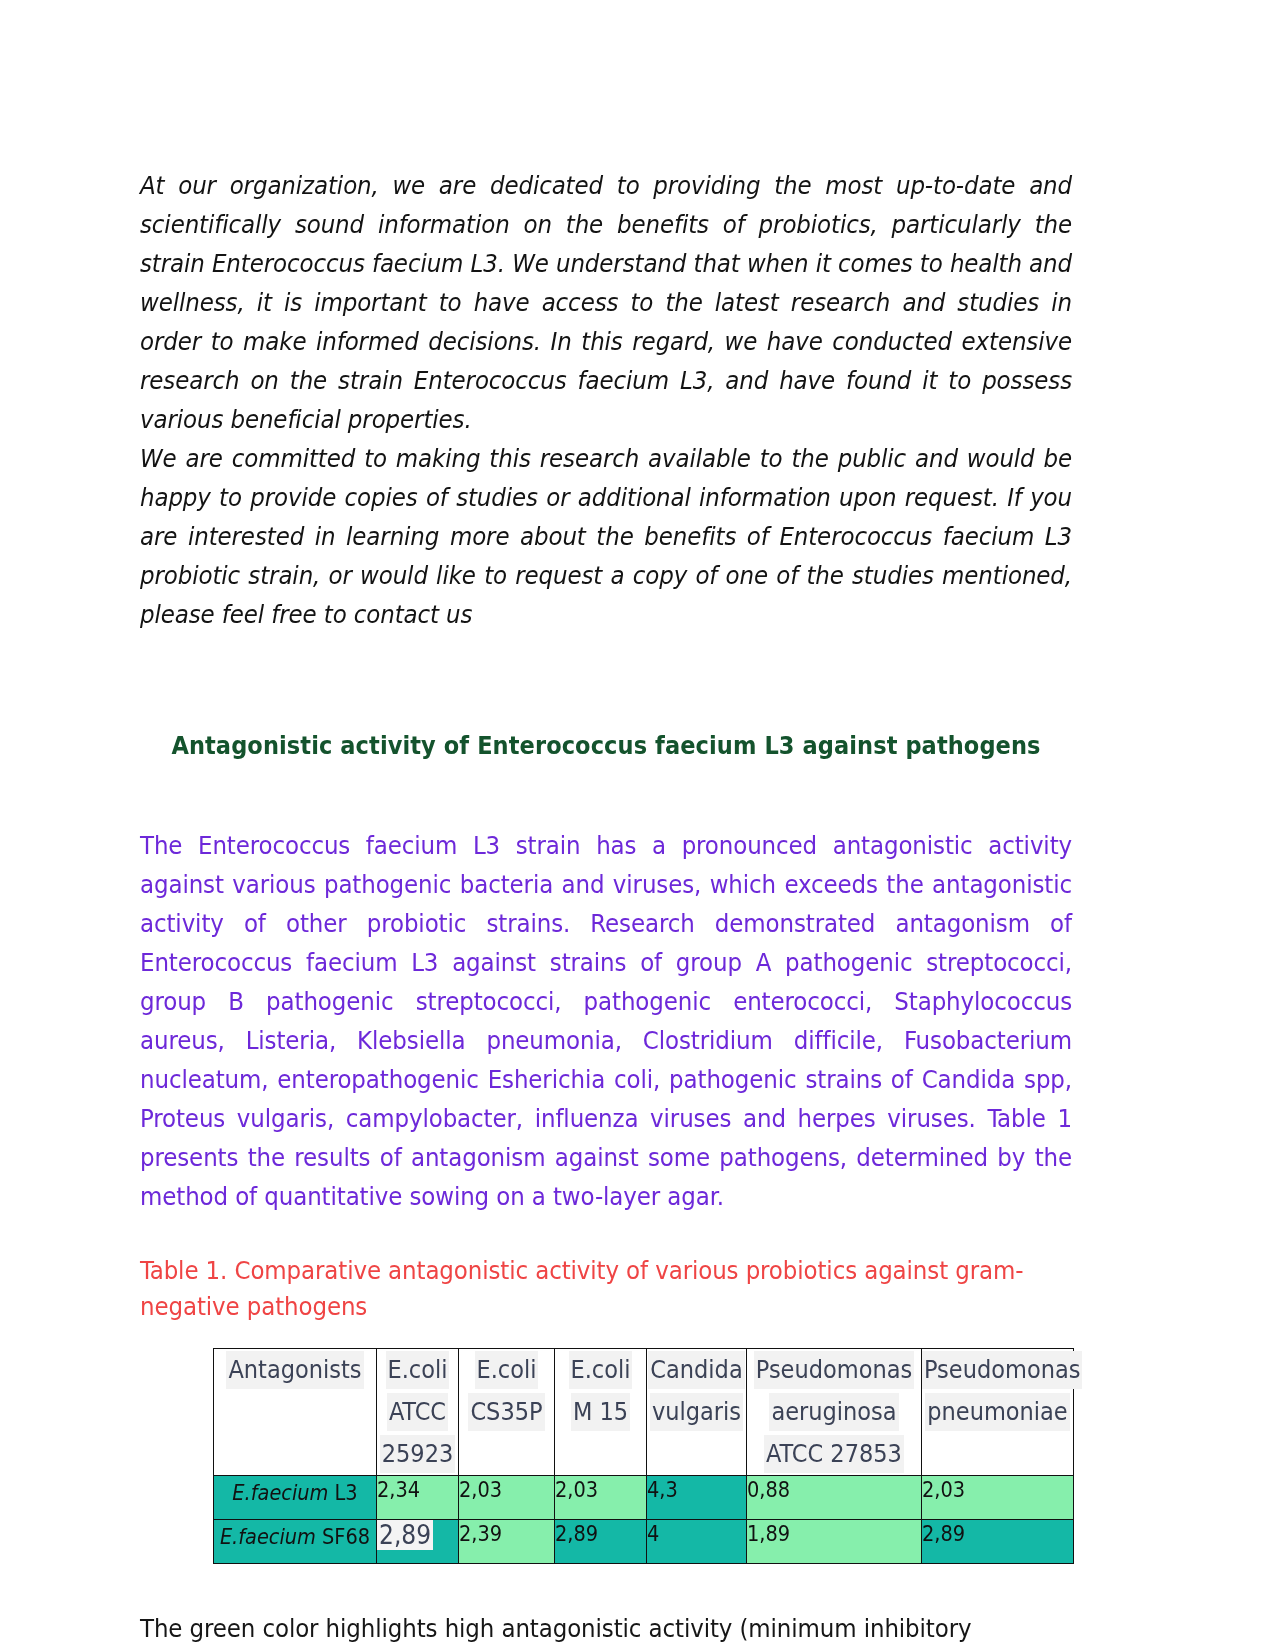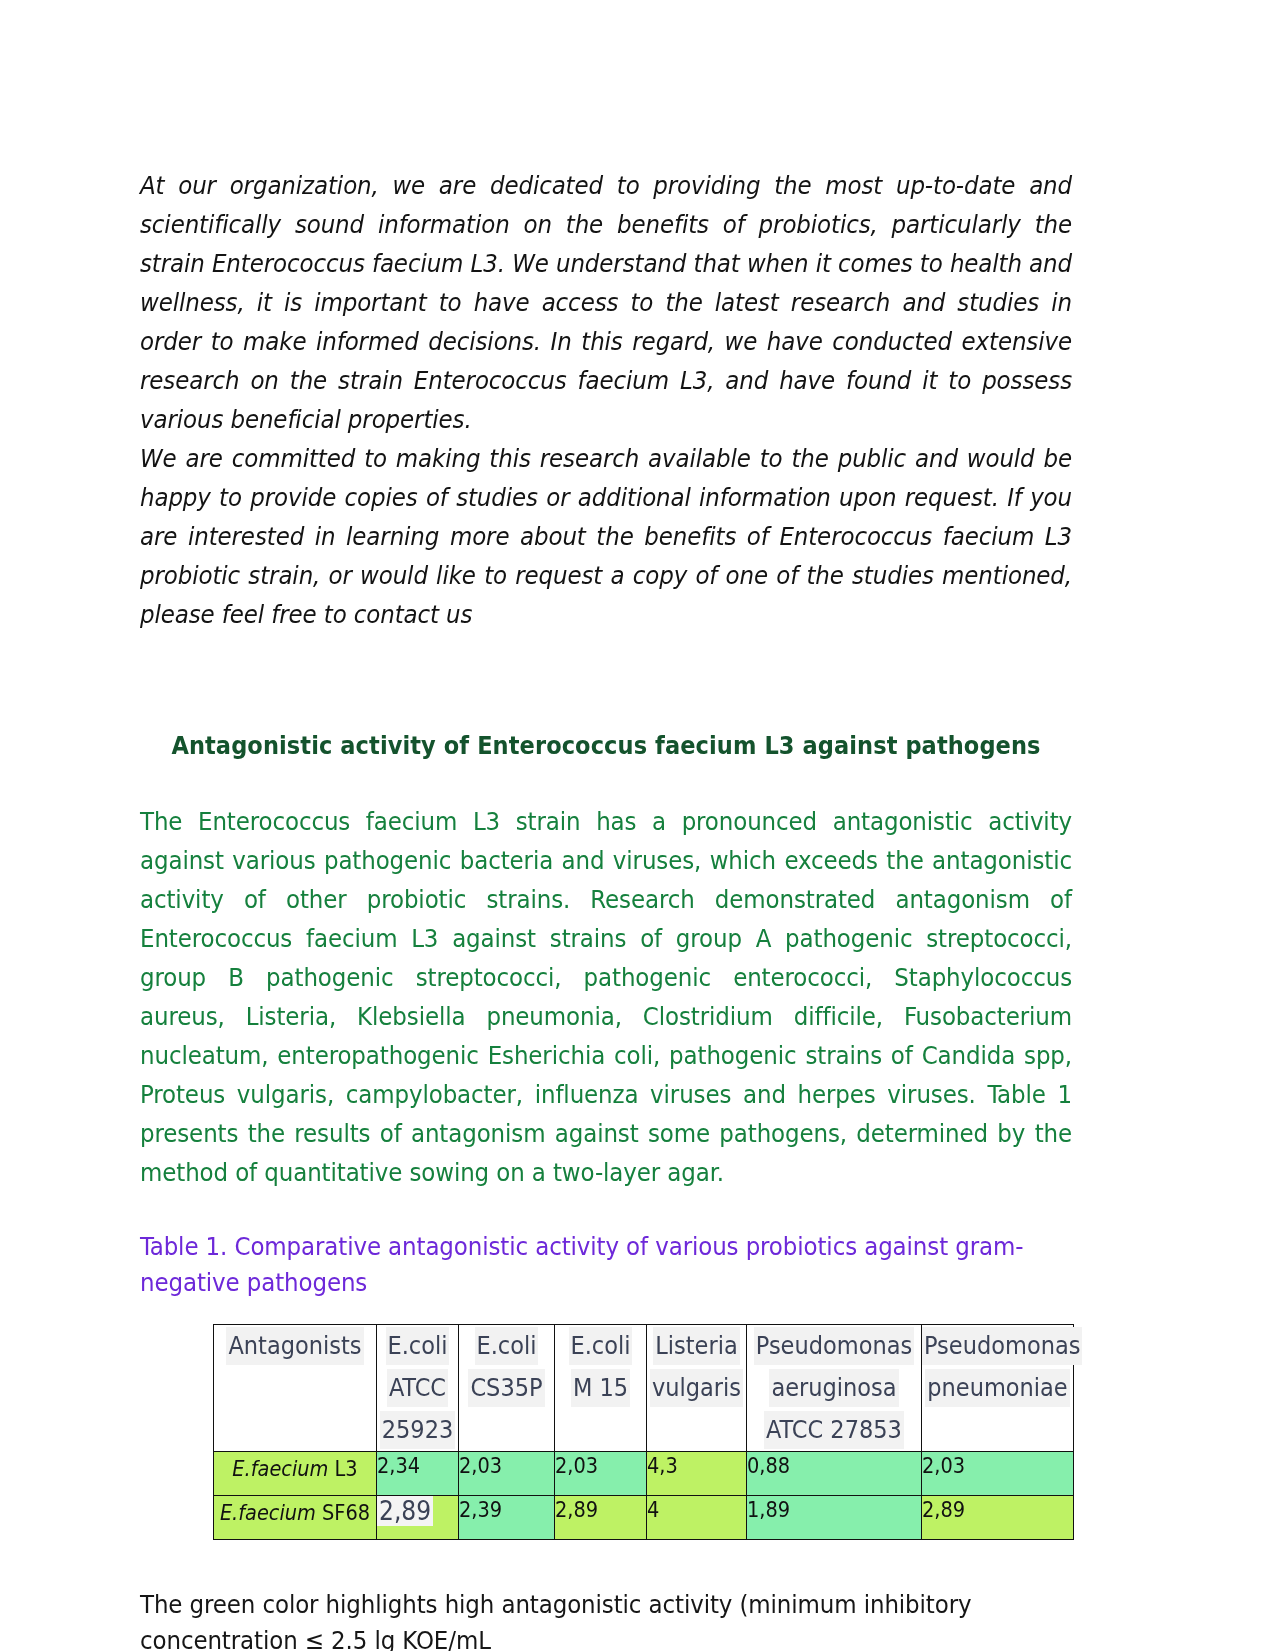--- a/index.html
+++ b/index.html
@@ -59,32 +59,33 @@
     letter-spacing: 0.1px;
   }
 
   .spacer-b { height: 40px; }
 
   
   .body-par {
     font-size: 25.5px;
     line-height: 39px;
     text-align: justify;
-    color: #15803d;
-    letter-spacing: -0.1px;
+    color: #6d28d9;
+    letter-spacing: -0.1px;
+    margin-top: 24px;
   }
   .body-par p { margin: 0; }
 
   .spacer-c { height: 36px; }
 
   
   .table-caption {
     font-size: 25.5px;
     line-height: 36px;
-    color: #6d28d9;
+    color: #ef4444;
     text-align: left;
     letter-spacing: -0.1px;
   }
 
   .spacer-d { height: 24px; }
 
   
   .table-wrap {
     margin-left: 73px;
     width: 860px;
@@ -142,21 +143,21 @@
   tbody td.rowlabel {
     text-align: center;
     white-space: nowrap;
     font-size: 21.5px;
     padding: 3px 4px;
   }
   tbody td.rowlabel .genus { font-style: italic; }
   tbody td.rowlabel .strain { font-style: normal; }
 
   td.green { background: #86efac; }
-  td.white { background: #bef264; }
+  td.white { background: #14b8a6; }
 
   
   span.bigval {
     font-size: 26px;
     color: #3b4256;
     background: #f4f4f4;
     line-height: 30px;
     display: inline-block;
     padding: 0 2px;
   }
@@ -208,21 +209,21 @@
           <col class="c4">
             <col class="c5">
             <col class="c6">
         </colgroup>
         <thead>
           <tr>
               <th class="antagonists-cell"><span class="hl">Antagonists</span></th>
               <th><span class="hl">E.coli</span><br><span class="hl">ATCC</span><br><span class="hl">25923</span></th>
               <th><span class="hl">E.coli</span><br><span class="hl">CS35P</span></th>
               <th><span class="hl">E.coli</span><br><span class="hl">M 15</span></th>
-              <th><span class="hl">Listeria</span><br><span class="hl">vulgaris</span></th>
+              <th><span class="hl">Candida</span><br><span class="hl">vulgaris</span></th>
               <th><span class="hl">Pseudomonas</span><br><span class="hl">aeruginosa</span><br><span class="hl">ATCC 27853</span></th>
               <th><span class="hl">Pseudomonas</span><br><span class="hl">pneumoniae</span></th>
             </tr>
         </thead>
         <tbody>
             <tr>
               <td class="rowlabel white"><span class="genus">E.faecium</span><span class="strain"> L3</span></td>
               <td class="green">2,34</td>
               <td class="green">2,03</td>
               <td class="green">2,03</td>

